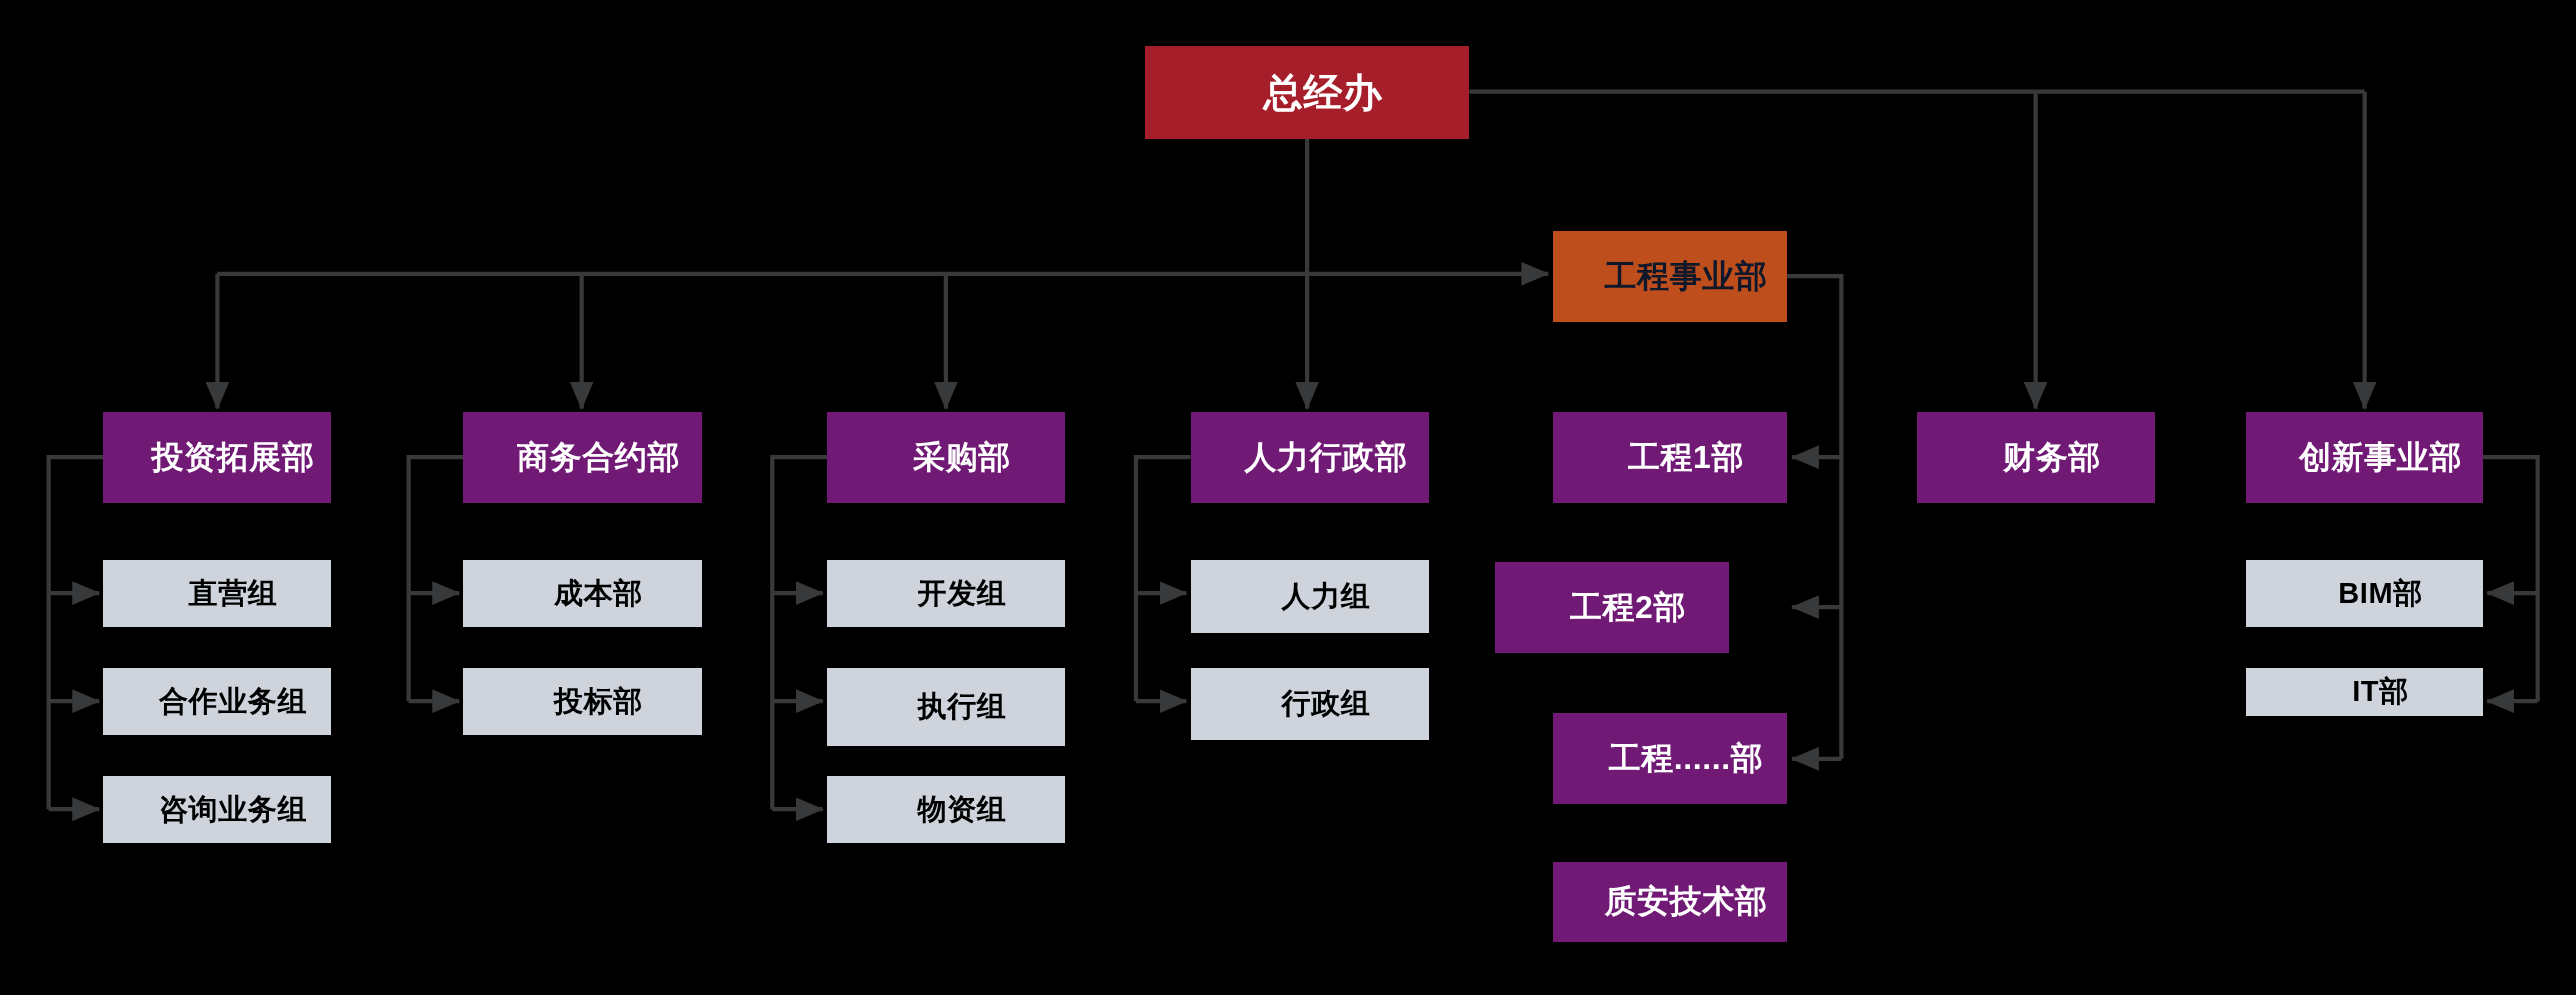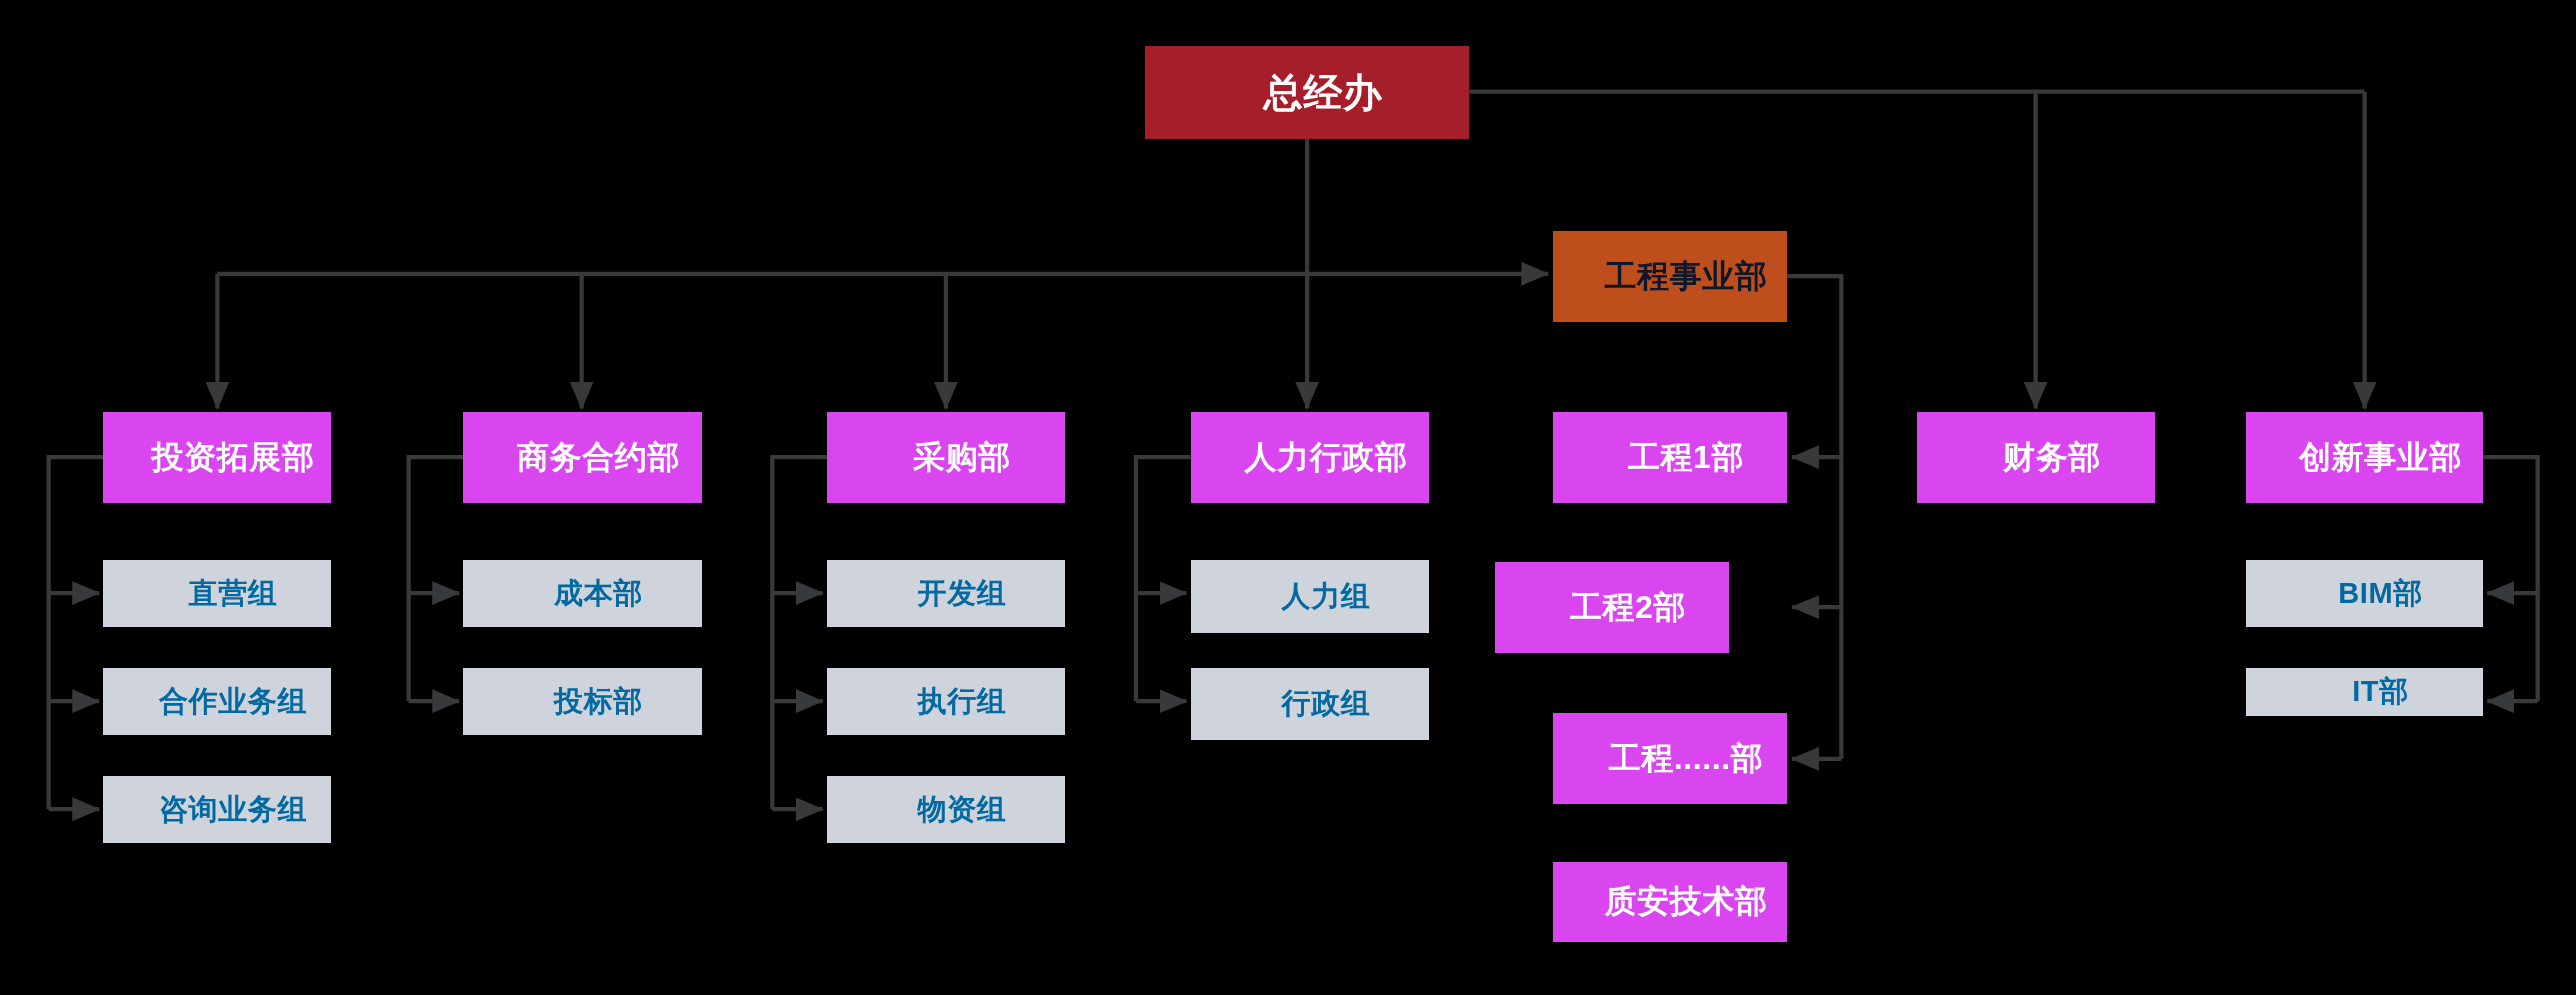--- a/index.html
+++ b/index.html
@@ -18,22 +18,22 @@
     display:flex;align-items:center;justify-content:center;
     font-weight:700;
     box-sizing:border-box;
     text-align:left;
     letter-spacing:0.6px;
     white-space:nowrap;
     padding-left:32px;
   }
   .root-box{background:#A71E2B;color:#FFFFFF;font-size:39px;}
   .division-box{background:#BF4E1D;color:#0f172a;font-size:32px;}
-  .dept-box{background:#d946ef;color:#FFFFFF;font-size:32px;}
-  .group-box{background:#CED3DC;color:#0369a1;font-size:29px;}
+  .dept-box{background:#701a75;color:#FFFFFF;font-size:32px;}
+  .group-box{background:#CED3DC;color:#000000;font-size:29px;}
 </style>
 </head>
 <body>
 
 <div class="canvas">
 
   <svg class="edges" width="2576" height="995" viewBox="0 0 4243 1639">
     <defs>
       <marker id="arr" markerWidth="7" markerHeight="5.6" refX="6.3" refY="2.8" orient="auto" markerUnits="strokeWidth">
         <path d="M0,0 L6.6,2.8 L0,5.6 Z"></path>
@@ -96,21 +96,21 @@
   <div class="box dept-box" style="left:1553px;top:862px;width:234px;height:80px">质安技术部</div>
 
   <div class="box group-box" style="left:103px;top:560px;width:228px;height:67px">直营组</div>
   <div class="box group-box" style="left:103px;top:668px;width:228px;height:67px">合作业务组</div>
   <div class="box group-box" style="left:103px;top:776px;width:228px;height:67px">咨询业务组</div>
 
   <div class="box group-box" style="left:463px;top:560px;width:239px;height:67px">成本部</div>
   <div class="box group-box" style="left:463px;top:668px;width:239px;height:67px">投标部</div>
 
   <div class="box group-box" style="left:827px;top:560px;width:238px;height:67px">开发组</div>
-  <div class="box group-box" style="left:827px;top:668px;width:238px;height:67px">执行组</div>
+  <div class="box group-box" style="left:827px;top:668px;width:238px;height:78px">执行组</div>
   <div class="box group-box" style="left:827px;top:776px;width:238px;height:67px">物资组</div>
 
   <div class="box group-box" style="left:1191px;top:560px;width:238px;height:73px">人力组</div>
   <div class="box group-box" style="left:1191px;top:668px;width:238px;height:72px">行政组</div>
 
   <div class="box group-box" style="left:2246px;top:560px;width:237px;height:67px">BIM部</div>
   <div class="box group-box" style="left:2246px;top:668px;width:237px;height:48px">IT部</div>
 
 </div>
 

